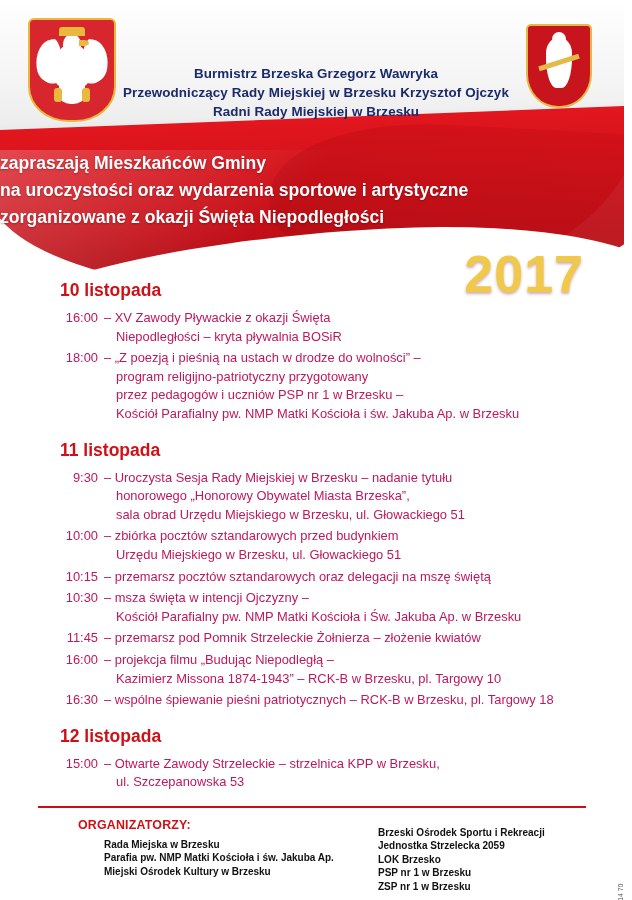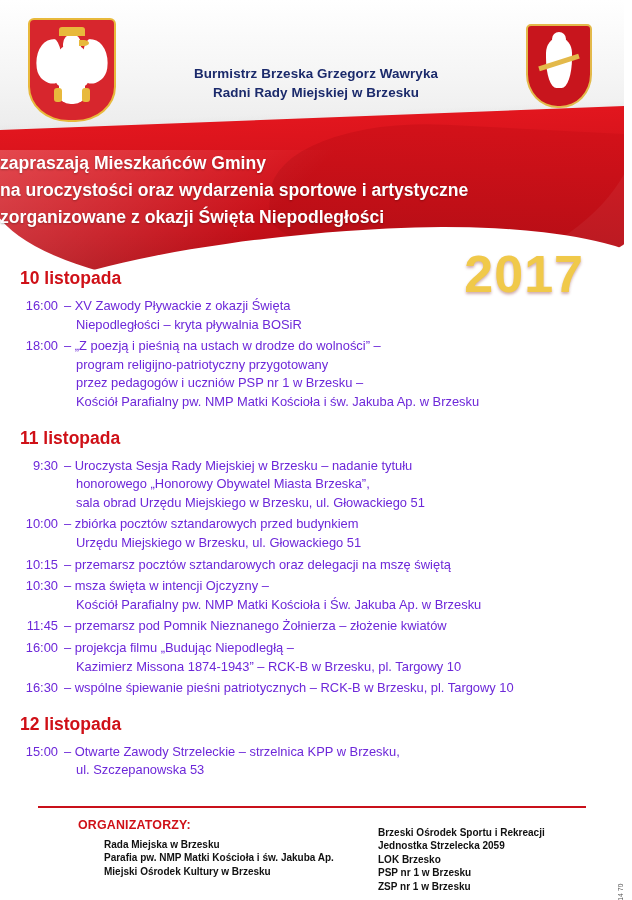--- a/index.html
+++ b/index.html
@@ -193,38 +193,38 @@
     font-weight: bold;
     color: #f0c94a;
     letter-spacing: 1px;
     text-shadow: 0 2px 3px rgba(120,20,20,.35);
     z-index: 3;
   }
 
   
   .program {
     position: absolute;
-    top: 268px; left: 0;
+    top: 280px; left: 0;
     width: 632px;
-    padding: 0 20px;
+    padding: 0 60px;
     z-index: 4;
   }
   .day {
     color: #cf1017;
     font-weight: bold;
     font-size: 17.5px;
     margin: 16px 0 8px 0;
   }
   .day.first { margin-top: 0; }
   .events { list-style: none; }
   .event {
     display: flex;
     font-size: 12.9px;
     line-height: 18.6px;
-    color: #6d28d9;
+    color: #be185d;
     margin-bottom: 3px;
   }
   .event .time {
     width: 44px;
     flex: 0 0 44px;
     text-align: right;
     padding-right: 6px;
     white-space: nowrap;
   }
   .event .desc { flex: 1 1 auto; }
@@ -301,20 +301,21 @@
 
   <div class="crest">
     <div class="crest-shield"></div>
     <div class="crest-fig"></div>
     <div class="crest-head"></div>
     <div class="crest-bar"></div>
   </div>
 
   <div class="header-names">
     <div>Burmistrz Brzeska Grzegorz Wawryka</div>
+    <div>Przewodniczący Rady Miejskiej w Brzesku Krzysztof Ojczyk</div>
     <div>Radni Rady Miejskiej w Brzesku</div>
   </div>
 
   <div class="invite">
     <div>zapraszają Mieszkańców Gminy</div>
     <div>na uroczystości oraz wydarzenia sportowe i artystyczne</div>
     <div>zorganizowane z okazji Święta Niepodległości</div>
   </div>
 
   <div class="year">2017</div>
@@ -367,34 +368,34 @@
       <li class="event">
         <span class="time">10:30</span>
         <span class="desc">
           <span class="line">– msza święta w intencji Ojczyzny –</span>
           <span class="line ind">Kościół Parafialny pw. NMP Matki Kościoła i Św. Jakuba Ap. w Brzesku</span>
         </span>
       </li>
       <li class="event">
         <span class="time">11:45</span>
         <span class="desc">
-          <span class="line">– przemarsz pod Pomnik Nieznanego Żołnierza – złożenie kwiatów</span>
+          <span class="line">– przemarsz pod Pomnik Strzeleckie Żołnierza – złożenie kwiatów</span>
         </span>
       </li>
       <li class="event">
         <span class="time">16:00</span>
         <span class="desc">
           <span class="line">– projekcja filmu „Budując Niepodległą –</span>
           <span class="line ind">Kazimierz Missona 1874-1943” – RCK-B w Brzesku, pl. Targowy 10</span>
         </span>
       </li>
       <li class="event">
         <span class="time">16:30</span>
         <span class="desc">
-          <span class="line">– wspólne śpiewanie pieśni patriotycznych – RCK-B w Brzesku, pl. Targowy 10</span>
+          <span class="line">– wspólne śpiewanie pieśni patriotycznych – RCK-B w Brzesku, pl. Targowy 18</span>
         </span>
       </li>
     </ul>
 
     <div class="day">12 listopada</div>
     <ul class="events">
       <li class="event">
         <span class="time">15:00</span>
         <span class="desc">
           <span class="line">– Otwarte Zawody Strzeleckie – strzelnica KPP w Brzesku,</span>

